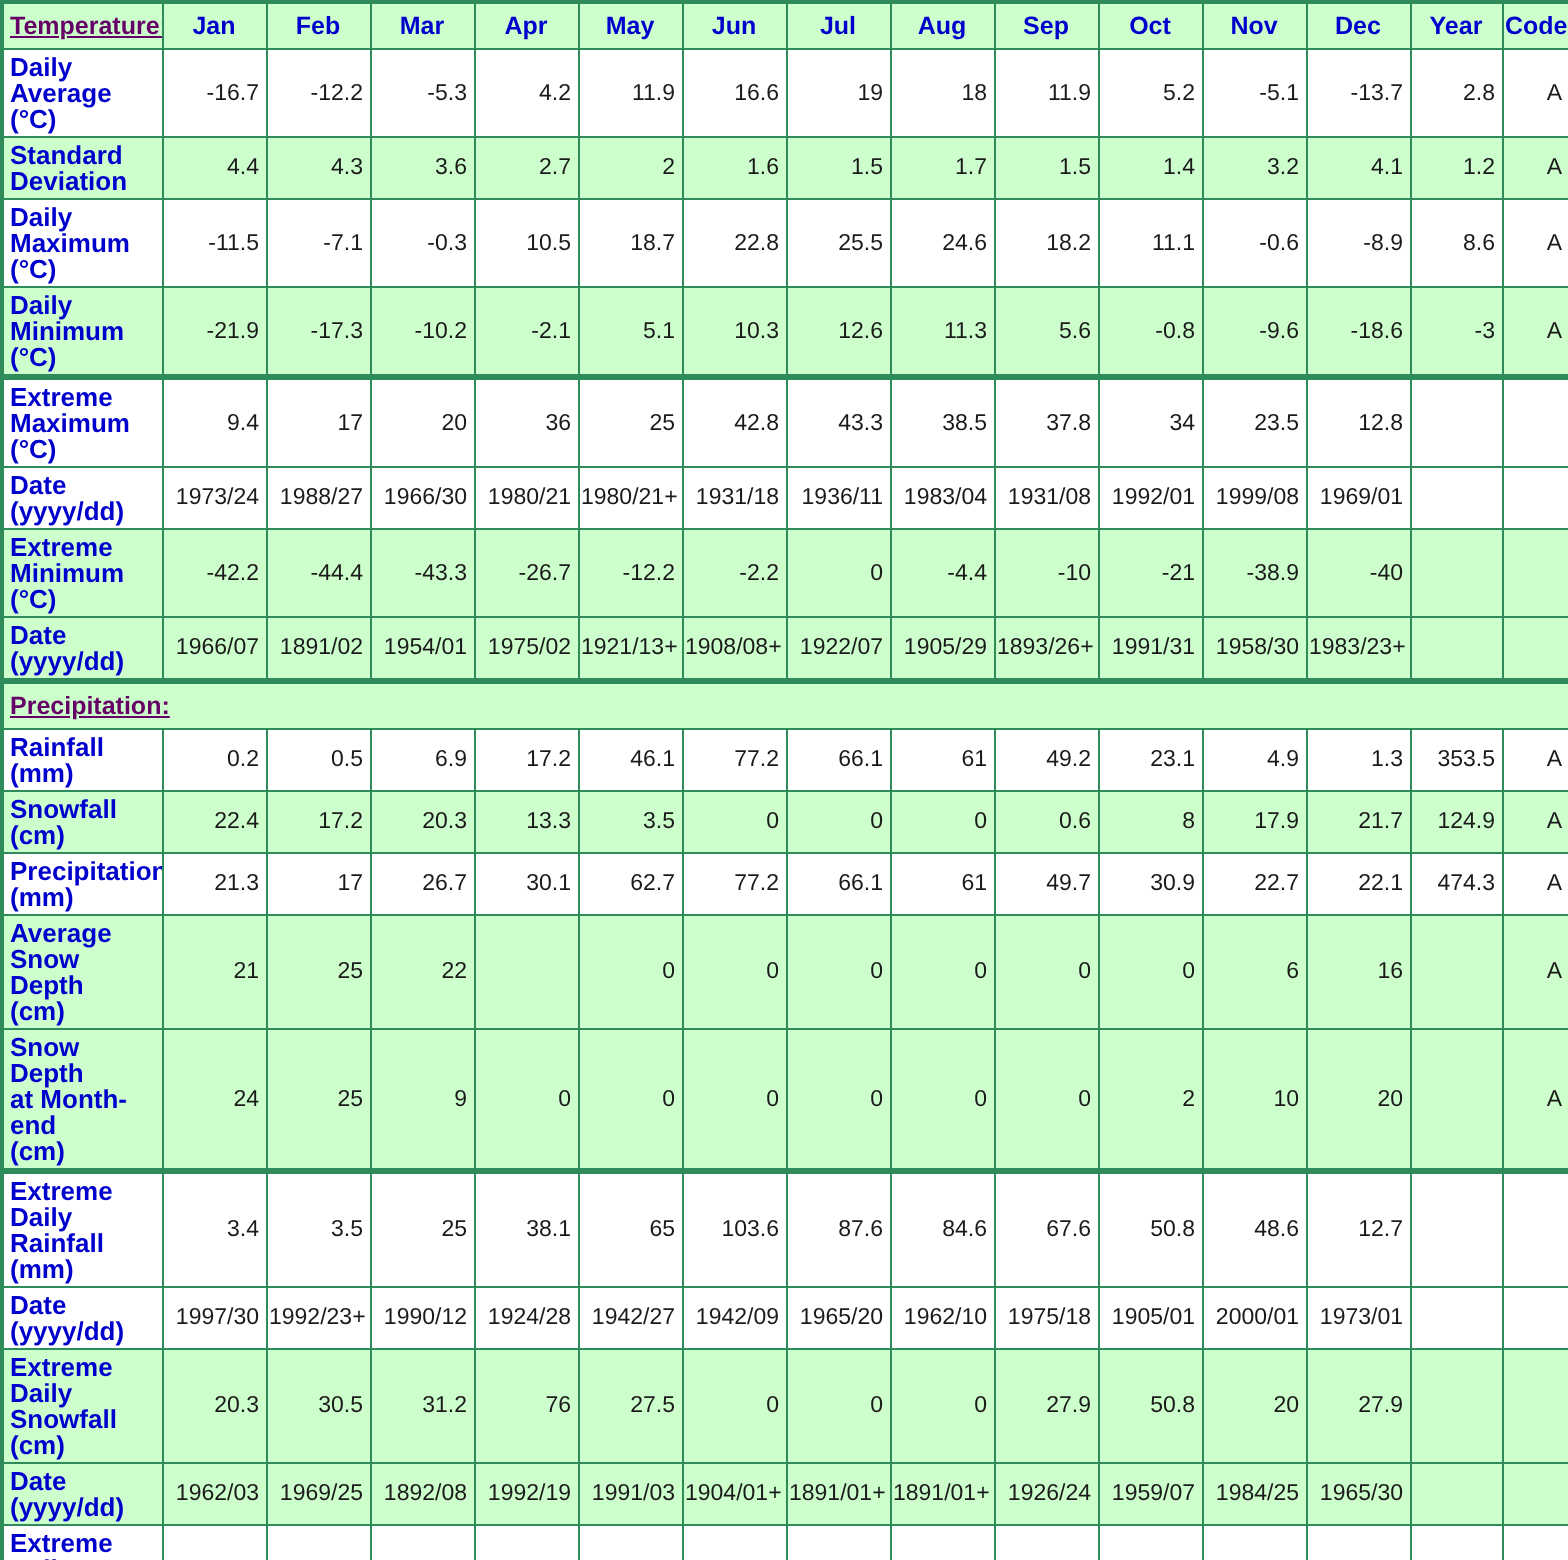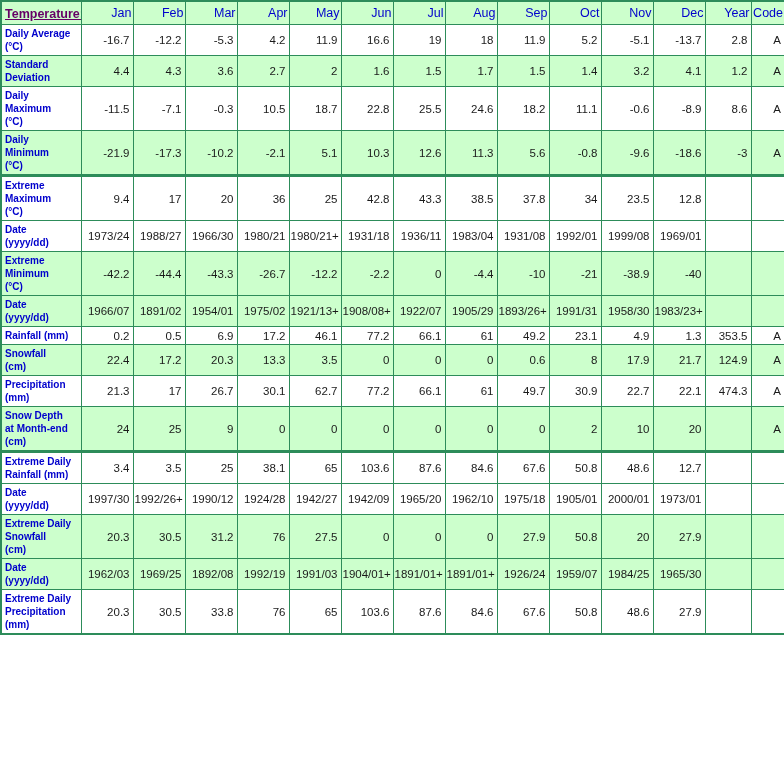--- a/index.html
+++ b/index.html
@@ -16,43 +16,43 @@
   }
   table.climate th, table.climate td {
     border: 1px solid #2d8c5a;
     overflow: hidden;
     vertical-align: middle;
   }
   
   th.month-head {
     background: #ccffcc;
     color: #0000cc;
-    font-weight: normal;
+    font-weight: bold;
     font-size: 12.5px;
-    text-align: right;
+    text-align: center;
     padding: 2px 1px;
     height: 17px;
   }
   th.corner {
     background: #ccffcc;
     text-align: left;
     padding: 2px 3px;
   }
   .section-link {
     color: #660066;
     font-weight: bold;
     font-size: 12.5px;
     text-decoration: underline;
     cursor: pointer;
   }
   
   td.label {
     color: #0000cc;
     font-weight: bold;
-    font-size: 10px;
+    font-size: 13px;
     line-height: 13px;
     text-align: left;
     padding: 2px 2px 2px 3px;
     white-space: pre-line;
     background: inherit;
   }
   
   td.val {
     color: #1a1a1a;
     font-size: 11.5px;
@@ -252,20 +252,23 @@
         <td class="val">1908/08+</td>
         <td class="val">1922/07</td>
         <td class="val">1905/29</td>
         <td class="val">1893/26+</td>
         <td class="val">1991/31</td>
         <td class="val">1958/30</td>
         <td class="val">1983/23+</td>
         <td class="val"></td>
         <td class="val"></td>
       </tr>
+      <tr class="section-row thick">
+        <td colspan="15"><span class="section-link">Precipitation:</span></td>
+      </tr>
       <tr class="plain">
         <td class="label">Rainfall (mm)</td>
         <td class="val">0.2</td>
         <td class="val">0.5</td>
         <td class="val">6.9</td>
         <td class="val">17.2</td>
         <td class="val">46.1</td>
         <td class="val">77.2</td>
         <td class="val">66.1</td>
         <td class="val">61</td>
@@ -306,20 +309,39 @@
         <td class="val">66.1</td>
         <td class="val">61</td>
         <td class="val">49.7</td>
         <td class="val">30.9</td>
         <td class="val">22.7</td>
         <td class="val">22.1</td>
         <td class="val">474.3</td>
         <td class="val">A</td>
       </tr>
       <tr class="shaded">
+        <td class="label">Average
+Snow Depth
+(cm)</td>
+        <td class="val">21</td>
+        <td class="val">25</td>
+        <td class="val">22</td>
+        <td class="val"></td>
+        <td class="val">0</td>
+        <td class="val">0</td>
+        <td class="val">0</td>
+        <td class="val">0</td>
+        <td class="val">0</td>
+        <td class="val">0</td>
+        <td class="val">6</td>
+        <td class="val">16</td>
+        <td class="val"></td>
+        <td class="val">A</td>
+      </tr>
+      <tr class="shaded">
         <td class="label">Snow Depth
 at Month-end
 (cm)</td>
         <td class="val">24</td>
         <td class="val">25</td>
         <td class="val">9</td>
         <td class="val">0</td>
         <td class="val">0</td>
         <td class="val">0</td>
         <td class="val">0</td>
@@ -346,21 +368,21 @@
         <td class="val">50.8</td>
         <td class="val">48.6</td>
         <td class="val">12.7</td>
         <td class="val"></td>
         <td class="val"></td>
       </tr>
       <tr class="plain">
         <td class="label">Date
 (yyyy/dd)</td>
         <td class="val">1997/30</td>
-        <td class="val">1992/26+</td>
+        <td class="val">1992/23+</td>
         <td class="val">1990/12</td>
         <td class="val">1924/28</td>
         <td class="val">1942/27</td>
         <td class="val bold">1942/09</td>
         <td class="val">1965/20</td>
         <td class="val">1962/10</td>
         <td class="val">1975/18</td>
         <td class="val">1905/01</td>
         <td class="val">2000/01</td>
         <td class="val">1973/01</td>

